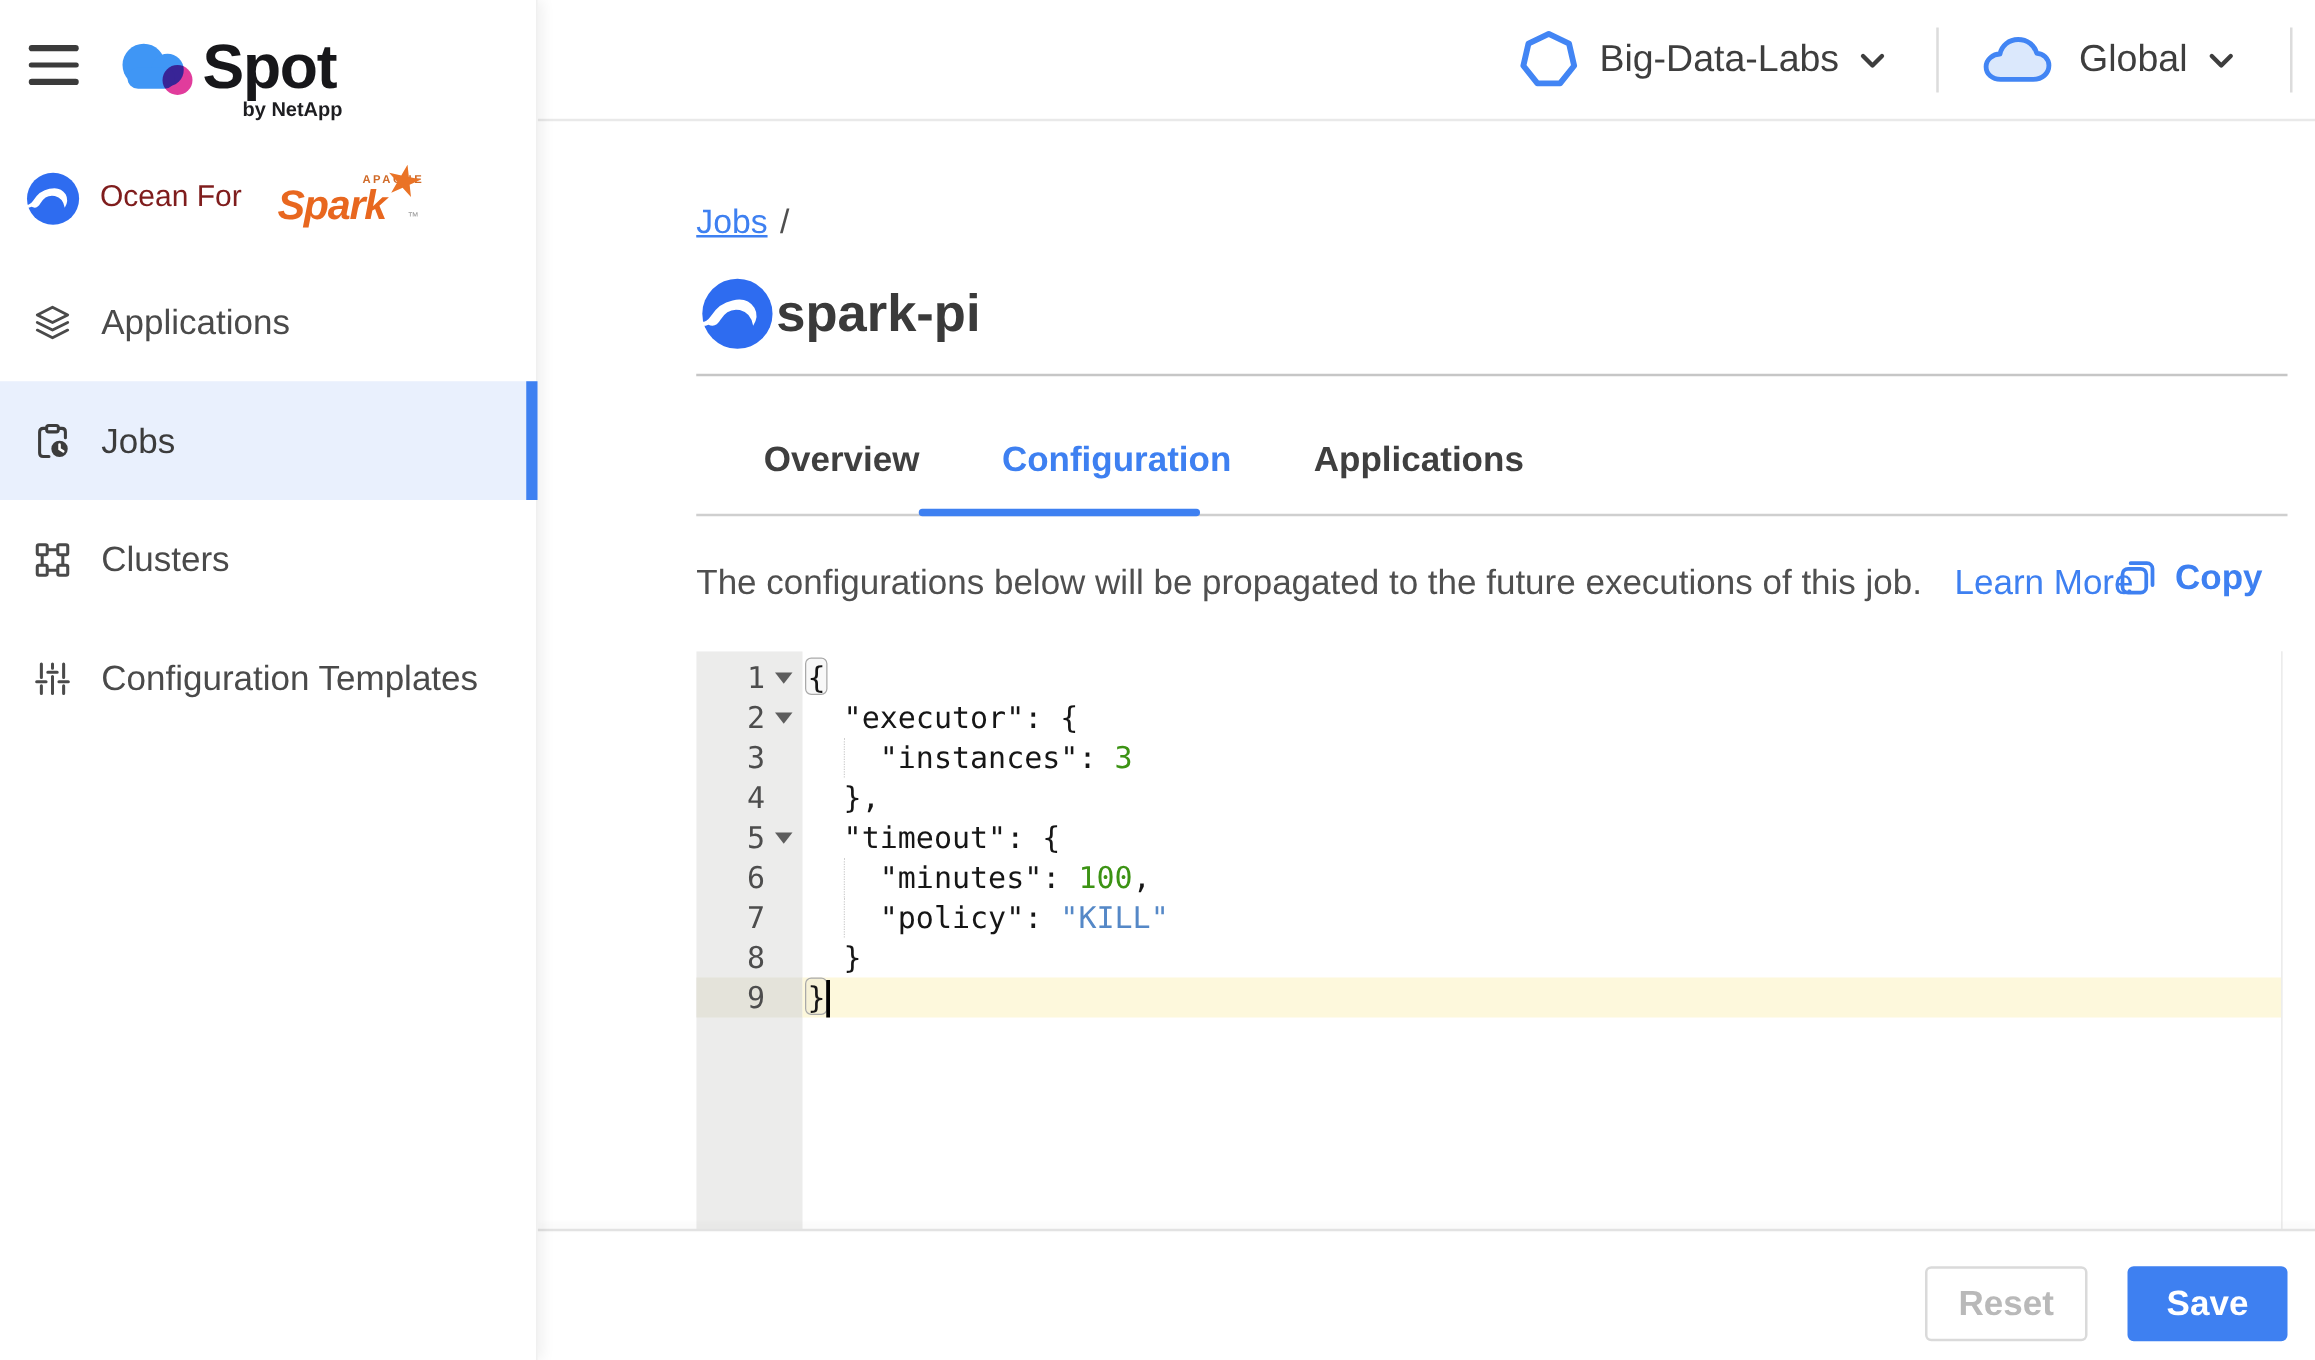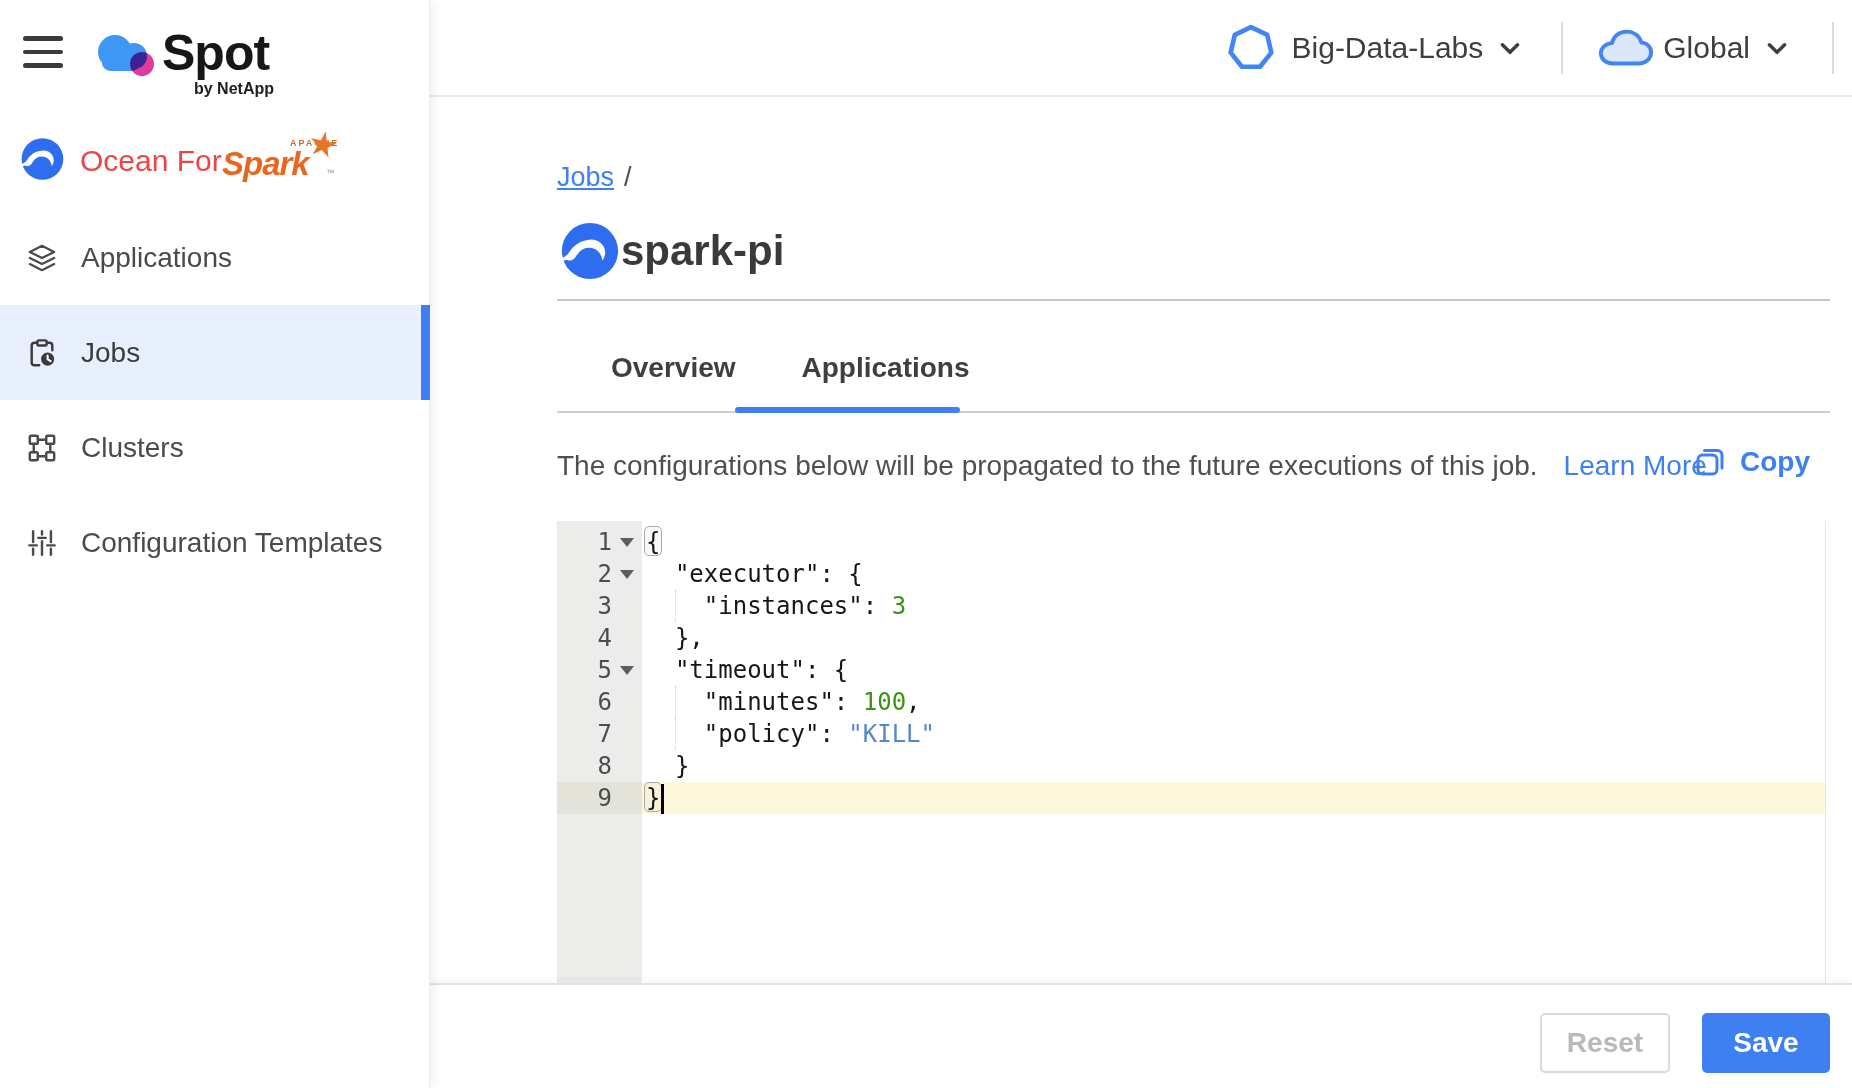--- a/index.html
+++ b/index.html
@@ -9,21 +9,21 @@
   
   #sidebar { position:absolute; left:0; top:0; width:430px; height:1088px; background:#fff;
     border-right:1px solid #ececec; box-shadow:4px 0 10px rgba(0,0,0,.06); z-index:5; }
   .hamburger { position:absolute; left:23px; top:36px; width:40px; height:34px; cursor:pointer; }
   .hamburger i { display:block; height:4.5px; background:#3b3b3b; border-radius:3px; margin-bottom:9px; }
   #spot-logo { position:absolute; left:92px; top:26px; }
   #spot-word { position:absolute; left:162px; top:24px; font-size:50px; font-weight:800;
     letter-spacing:-1px; color:#17171a; }
   #spot-byline { position:absolute; left:194px; top:80px; font-size:16px; font-weight:600; color:#1d1d20; }
   #ocean-row { position:absolute; left:18px; top:136px; width:400px; height:48px; }
-  #ocean-title { position:absolute; left:62px; top:8px; font-size:30px; color:#ef4444; }
+  #ocean-title { position:absolute; left:62px; top:8px; font-size:24px; color:#7f1d1d; }
   #spark-logo { position:absolute; left:204px; top:-8px; width:120px; height:60px; }
   #spark-apache { position:absolute; left:24px; top:10px; font-size:9px; letter-spacing:2px;
     font-weight:700; color:#d06a28; }
   #spark-word { position:absolute; left:0px; top:17px; font-size:33px; font-weight:800;
     font-style:italic; letter-spacing:-1px; color:#e8671f; }
   #spark-star { position:absolute; left:86px; top:-4px; font-size:34px; color:#ea7326;
     transform:rotate(12deg); }
   #spark-tm { position:absolute; left:104px; top:40px; font-size:9px; color:#9a9a9a; }
 
   .nav { position:absolute; left:0; top:210px; width:430px; }
@@ -177,21 +177,21 @@
     <span class="hd-label" style="margin-left:16px;">Big-Data-Labs</span>
     <svg class="chev" style="margin-left:14px;" viewBox="0 0 24 24" fill="none" stroke="#3e3e3e" stroke-width="3.2" stroke-linecap="round" stroke-linejoin="round">
       <path d="M5 9 L12 16 L19 9"></path>
     </svg>
   </div>
   <div class="hd-divider" style="margin:0 34px 0 38px;"></div>
   <div style="display:flex;align-items:center;cursor:pointer;">
     <svg width="58" height="46" viewBox="0 0 60 44">
       <path d="M16 38 H43 C50.5 38 56 33 56 26.5 C56 20.5 51 16.5 46 16.5 C44 9.5 38 5 30.5 5 C23 5 16.8 10 15.5 17 C9.5 17 4 21.8 4 27.5 C4 33.5 9 38 16 38 Z" fill="#dbe8fc" stroke="#4285f4" stroke-width="4" stroke-linejoin="round"></path>
     </svg>
-    <span class="hd-label" style="margin-left:8px;">Global</span>
+    <span class="hd-label" style="margin-left:20px;">Global</span>
     <svg class="chev" style="margin-left:14px;" viewBox="0 0 24 24" fill="none" stroke="#3e3e3e" stroke-width="3.2" stroke-linecap="round" stroke-linejoin="round">
       <path d="M5 9 L12 16 L19 9"></path>
     </svg>
   </div>
   <div class="hd-divider" style="margin-left:42px;margin-right:18px;"></div>
 </div>
 
 <div id="breadcrumb">
   <a>Jobs</a><span class="sep">/</span>
 </div>
@@ -200,20 +200,21 @@
   <svg width="62" height="62" viewBox="0 0 64 64">
     <circle cx="34" cy="32" r="29" fill="#2e6cf0"></circle>
     <path d="M10 41 Q3 44 1 38 Q7 41 12 34 Q19 23 30 21 Q42 18 48 27 Q52 34 47 42 Q45 31 36 29 Q26 27 20 37 Q16 44 10 41 Z" fill="#fff"></path>
   </svg>
   <span id="page-title">spark-pi</span>
 </div>
 <div id="title-divider"></div>
 
 <div id="tabs">
   <div class="tab">Overview</div>
+  <div class="tab active">Configuration</div>
   <div class="tab">Applications</div>
 </div>
 <div id="tab-baseline"></div>
 <div id="tab-underline"></div>
 
 <div id="desc-row">
   <span>The configurations below will be propagated to the future executions of this job.</span><span id="learn-more">Learn More</span>
   <div id="copy-btn">
     <svg width="32" height="32" viewBox="0 0 32 32" fill="none" stroke="#3e80f1" stroke-width="3" stroke-linecap="round" stroke-linejoin="round">
       <rect x="4" y="9" width="19" height="19" rx="4.5"></rect>

